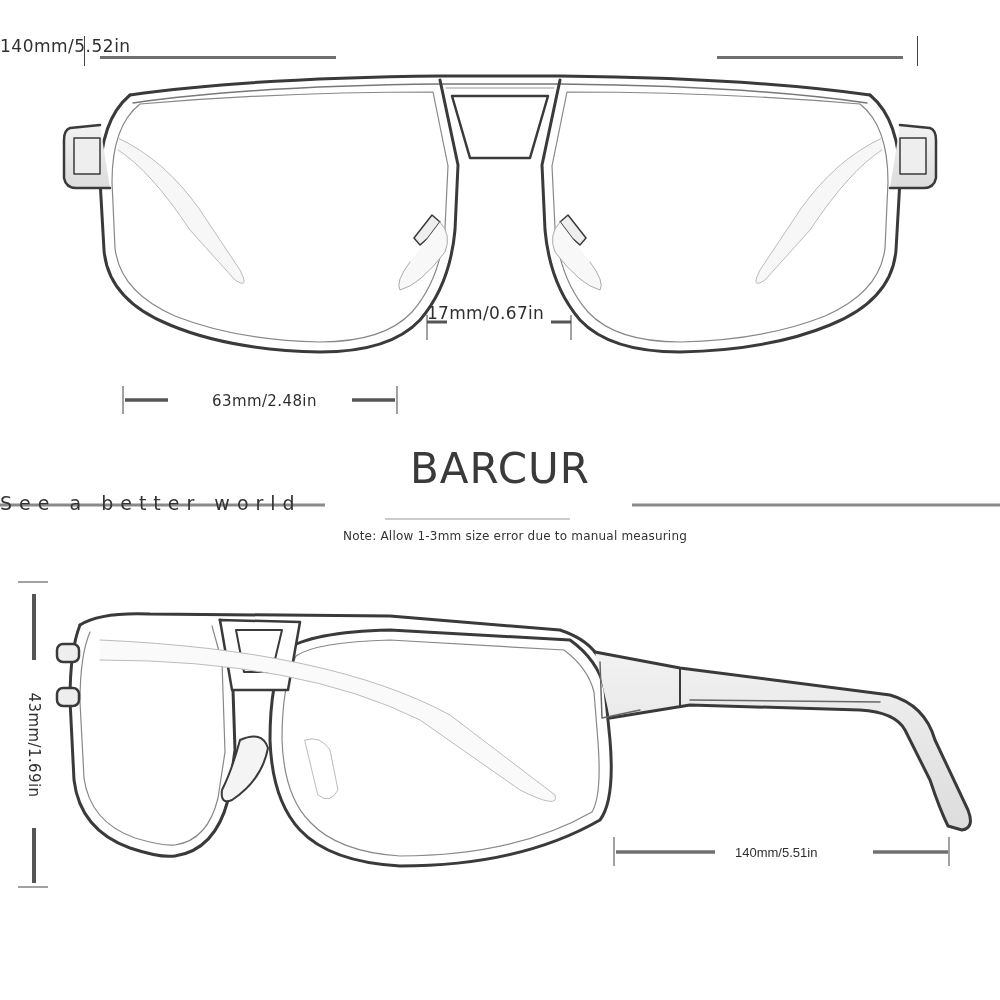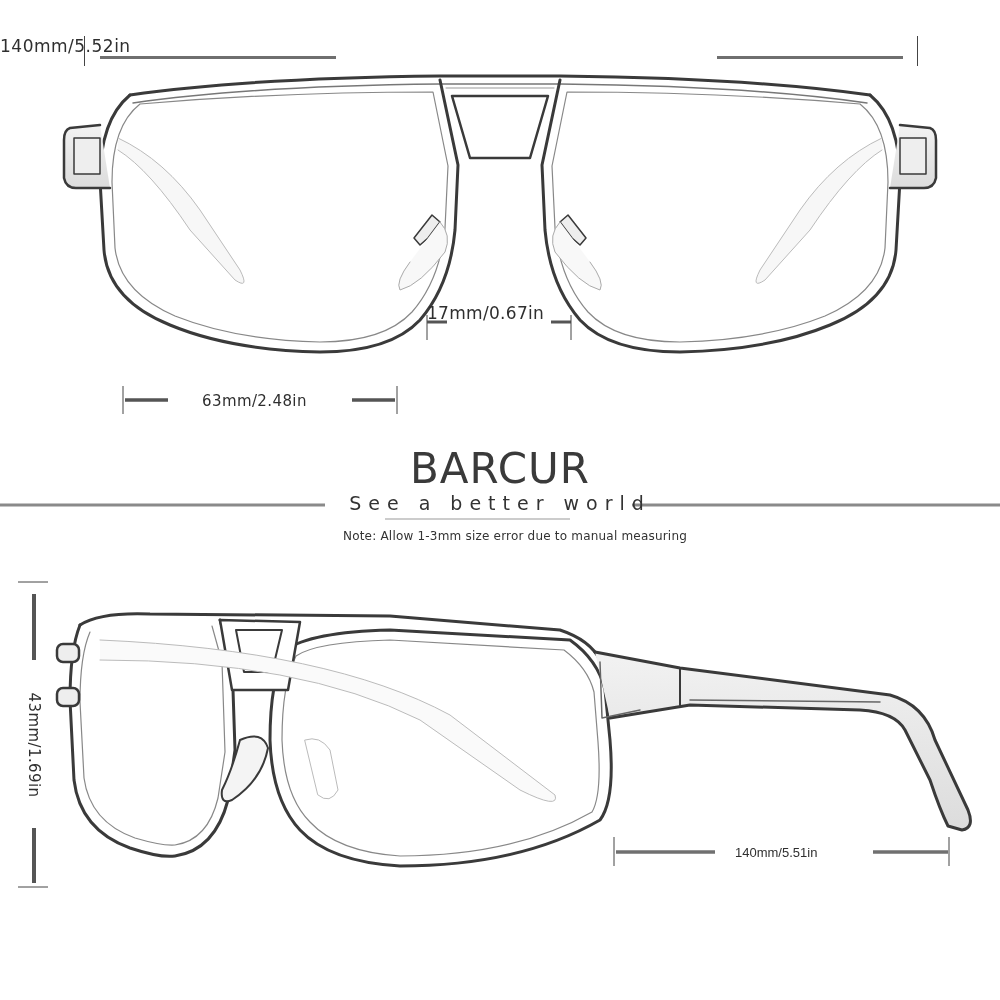--- a/index.html
+++ b/index.html
@@ -3,23 +3,23 @@
   <meta charset="utf-8">
   <style>
     html, body { margin: 0; padding: 0; background: #ffffff; }
     body { width: 1000px; height: 1000px; position: relative; overflow: hidden;
            font-family: "DejaVu Sans", sans-serif; color: #2b2b2b; }
     .dim-bar { position: absolute; background: #6f6f6f; height: 4px; }
     .dim-tick { position: absolute; background: #444; width: 1px; }
     .label { position: absolute; white-space: nowrap; color: #2f2f2f; }
     #top-dim-label { left: 0; width: 1000px; top: 36px; font-size: 17px; letter-spacing: 0.5px; }
     #bridge-label { left: 427px; top: 297px; font-size: 17px; letter-spacing: 0.3px; margin-top: 6px; }
-    #lens-label { left: 202px; top: 392px; font-size: 15px; letter-spacing: 0.4px; }
+    #lens-label { left: 212px; top: 392px; font-size: 15px; letter-spacing: 0.4px; }
     #brand { left: 0; width: 1000px; top: 444px; text-align: center; font-size: 42px; color: #3a3a3a; letter-spacing: 1px; }
-    #slogan { left: 0; width: 1000px; top: 492px; text-align: center; font-size: 19px; letter-spacing: 7px; color: #333; }
+    #slogan { left: 0; width: 1000px; top: 492px; font-size: 19px; letter-spacing: 7px; color: #333; }
     #note { left: 15px; width: 1000px; top: 529px; text-align: center; font-size: 12px; color: #333; letter-spacing: 0.2px; }
     #height-label { left: 34px; top: 745px; font-size: 15px; transform: translate(-50%, -50%) rotate(90deg); letter-spacing: 0.4px; }
     #side-len-label { left: 735px; top: 845px; font-size: 13px; font-family: "Liberation Sans Narrow", "Liberation Sans", sans-serif; text-align: center; }
     svg { position: absolute; left: 0; top: 0; }
   </style>
 </head>
 <body>
 
 <div class="dim-tick" style="left:84px; top:36px; height:30px;"></div>
 <div class="dim-bar" style="left:100px; top:56px; width:236px; height:3px;"></div>

